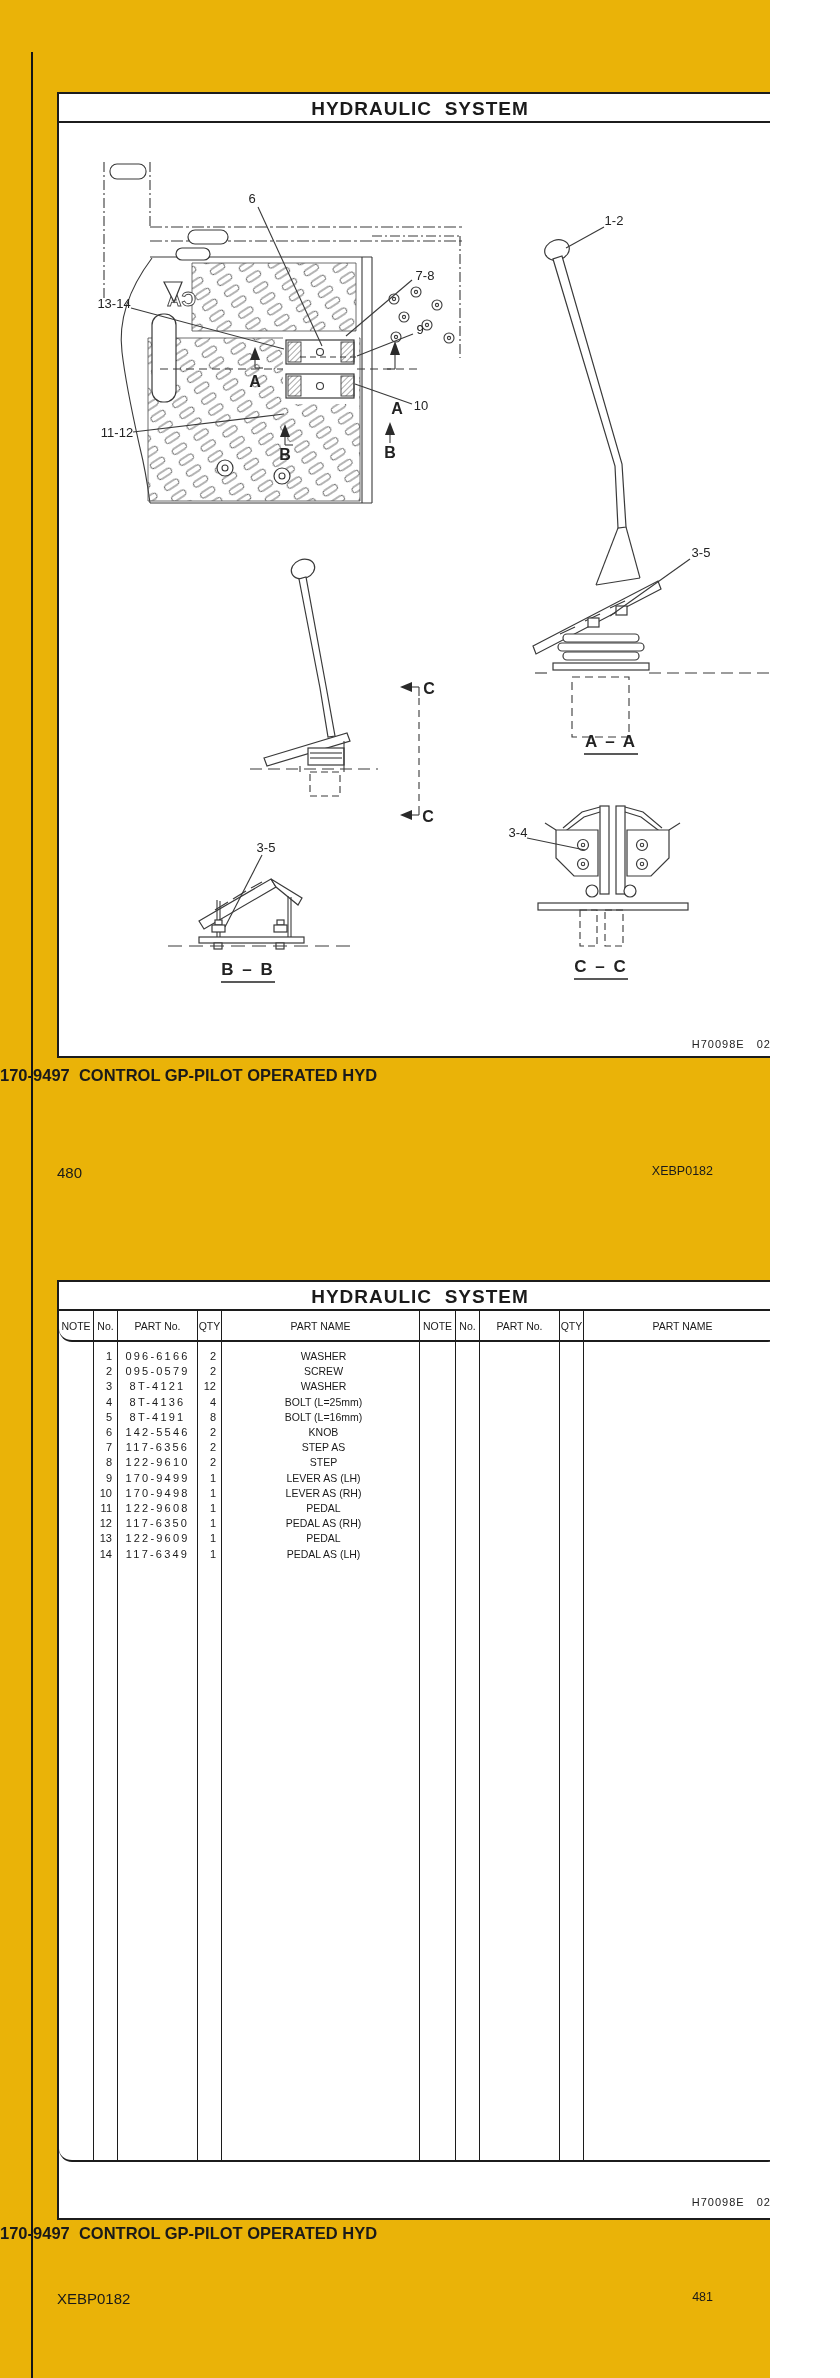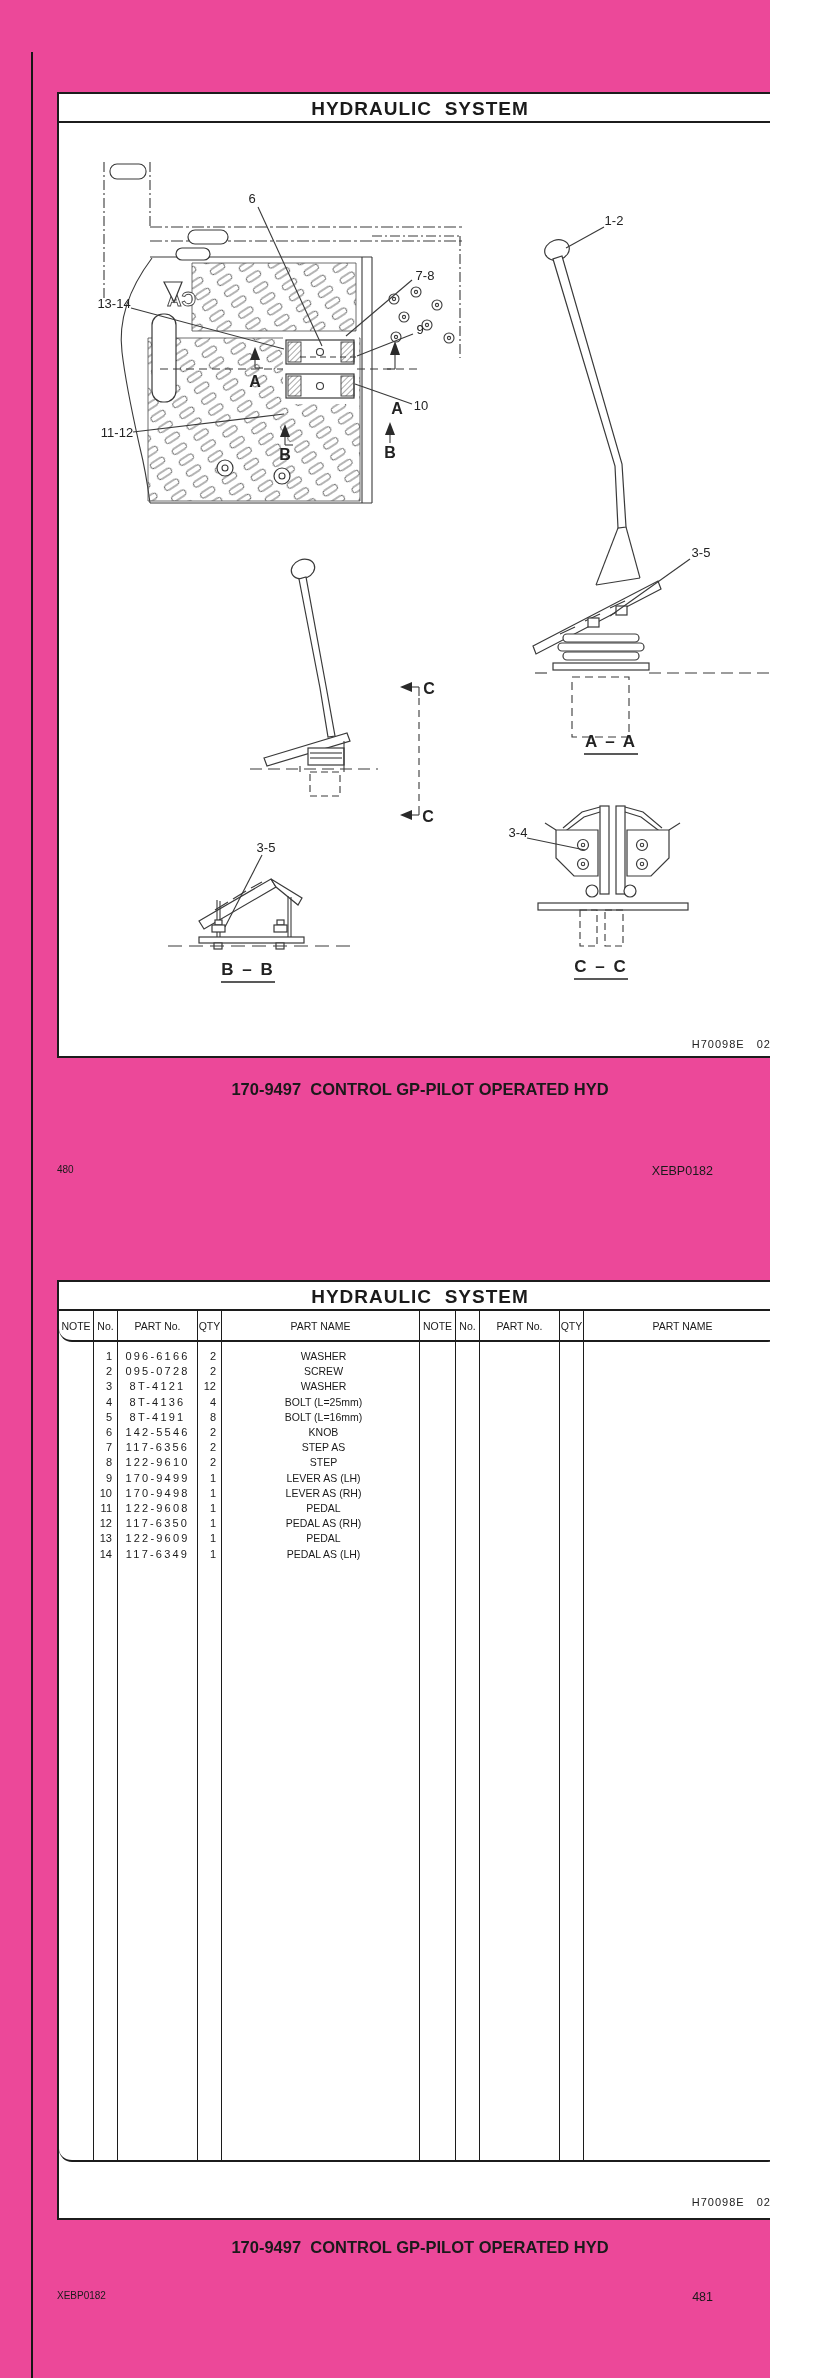--- a/index.html
+++ b/index.html
@@ -1,18 +1,18 @@
 <!DOCTYPE html>
 <html><head>
 <meta charset="utf-8">
 <style>
   * { box-sizing: border-box; margin: 0; padding: 0; }
   html,body { background:#fff; }
   body { font-family:"Liberation Sans","DejaVu Sans",sans-serif; color:#1a1a1a; }
-  .sheet { position:relative; width:770px; height:2378px; background:#ec4899; overflow:hidden; }
+  .sheet { position:relative; width:770px; height:2378px; background:#eab308; overflow:hidden; }
   .scan-edge { position:absolute; left:31px; top:52px; width:2px; height:2326px; background:#161616; }
   .page { position:absolute; left:57px; width:726px; background:#fff; border:2px solid #1c1c1c; }
   #page1 { top:92px; height:966px; }
   #page2 { top:1280px; height:940px; }
   .titlebar { height:29px; border-bottom:2px solid #1c1c1c; text-align:center;
               font-size:19px; font-weight:bold; letter-spacing:1px; line-height:29px; white-space:pre; }
   .drawing { position:absolute; left:0; top:31px; }
   .doc-code { position:absolute; right:10px; bottom:6px; font-size:11px; letter-spacing:1px; white-space:pre; color:#222;margin-top:8px; }
   
   .thead, .tbody { display:grid; grid-template-columns:35px 24px 80px 24px 198px 36px 24px 80px 24px 197px;border-radius:13px; }
@@ -23,23 +23,23 @@
   .tbody { height:820px; border-bottom:2px solid #1c1c1c; }
   .tbody > div { border-right:1.5px solid #1c1c1c; padding-top:7px; font-size:11px; overflow:hidden; }
   .tbody > div:last-child { border-right:none; }
   .cl { line-height:15.2px; white-space:nowrap; }
   .col-no .cl  { text-align:right; padding-right:5px; }
   .col-pn .cl  { text-align:center; letter-spacing:2.2px; font-size:11px; }
   .col-qty .cl { text-align:right; padding-right:5px; }
   .col-nm .cl  { text-align:center; padding-left:6px; font-size:10.5px; }
   .tfoot { position:relative; height:52px; }
   
-  .caption { position:absolute; left:0; width:840px; text-align:center;
-             font-size:16.5px; font-weight:bold; white-space:pre;margin-top:14px; }
-  .pg-left  { position:absolute; left:57px; font-size:10px; }
+  .caption { position:absolute; left:0; width:840px; text-align:left;
+             font-size:16.5px; font-weight:bold; white-space:pre; }
+  .pg-left  { position:absolute; left:57px; font-size:15px; }
   .pg-right { position:absolute; right:57px; font-size:12.5px; text-align:right; }
   .filename { position:absolute; left:0; width:840px; text-align:center; font-size:11px; color:#333; white-space:pre; }
   
   .ln   { stroke:#3a3a3a; stroke-width:1.1; fill:none; }
   .lnw  { stroke:#3a3a3a; stroke-width:1.2; fill:#fff; }
   .call { font-size:13px; fill:#222; }
   .seclt{ font-size:16px; font-weight:bold; fill:#222; }
   .secbig{ font-size:17px; font-weight:bold; fill:#222; letter-spacing:2px; }
   .tri  { fill:#2a2a2a; stroke:none; }
 </style>
@@ -313,21 +313,21 @@
         <div class="cl">8</div>
         <div class="cl">9</div>
         <div class="cl">10</div>
         <div class="cl">11</div>
         <div class="cl">12</div>
         <div class="cl">13</div>
         <div class="cl">14</div>
       </div>
       <div class="col-pn">
         <div class="cl">096-6166</div>
-        <div class="cl">095-0728</div>
+        <div class="cl">095-0579</div>
         <div class="cl">8T-4121</div>
         <div class="cl">8T-4136</div>
         <div class="cl">8T-4191</div>
         <div class="cl">142-5546</div>
         <div class="cl">117-6356</div>
         <div class="cl">122-9610</div>
         <div class="cl">170-9499</div>
         <div class="cl">170-9498</div>
         <div class="cl">122-9608</div>
         <div class="cl">117-6350</div>

